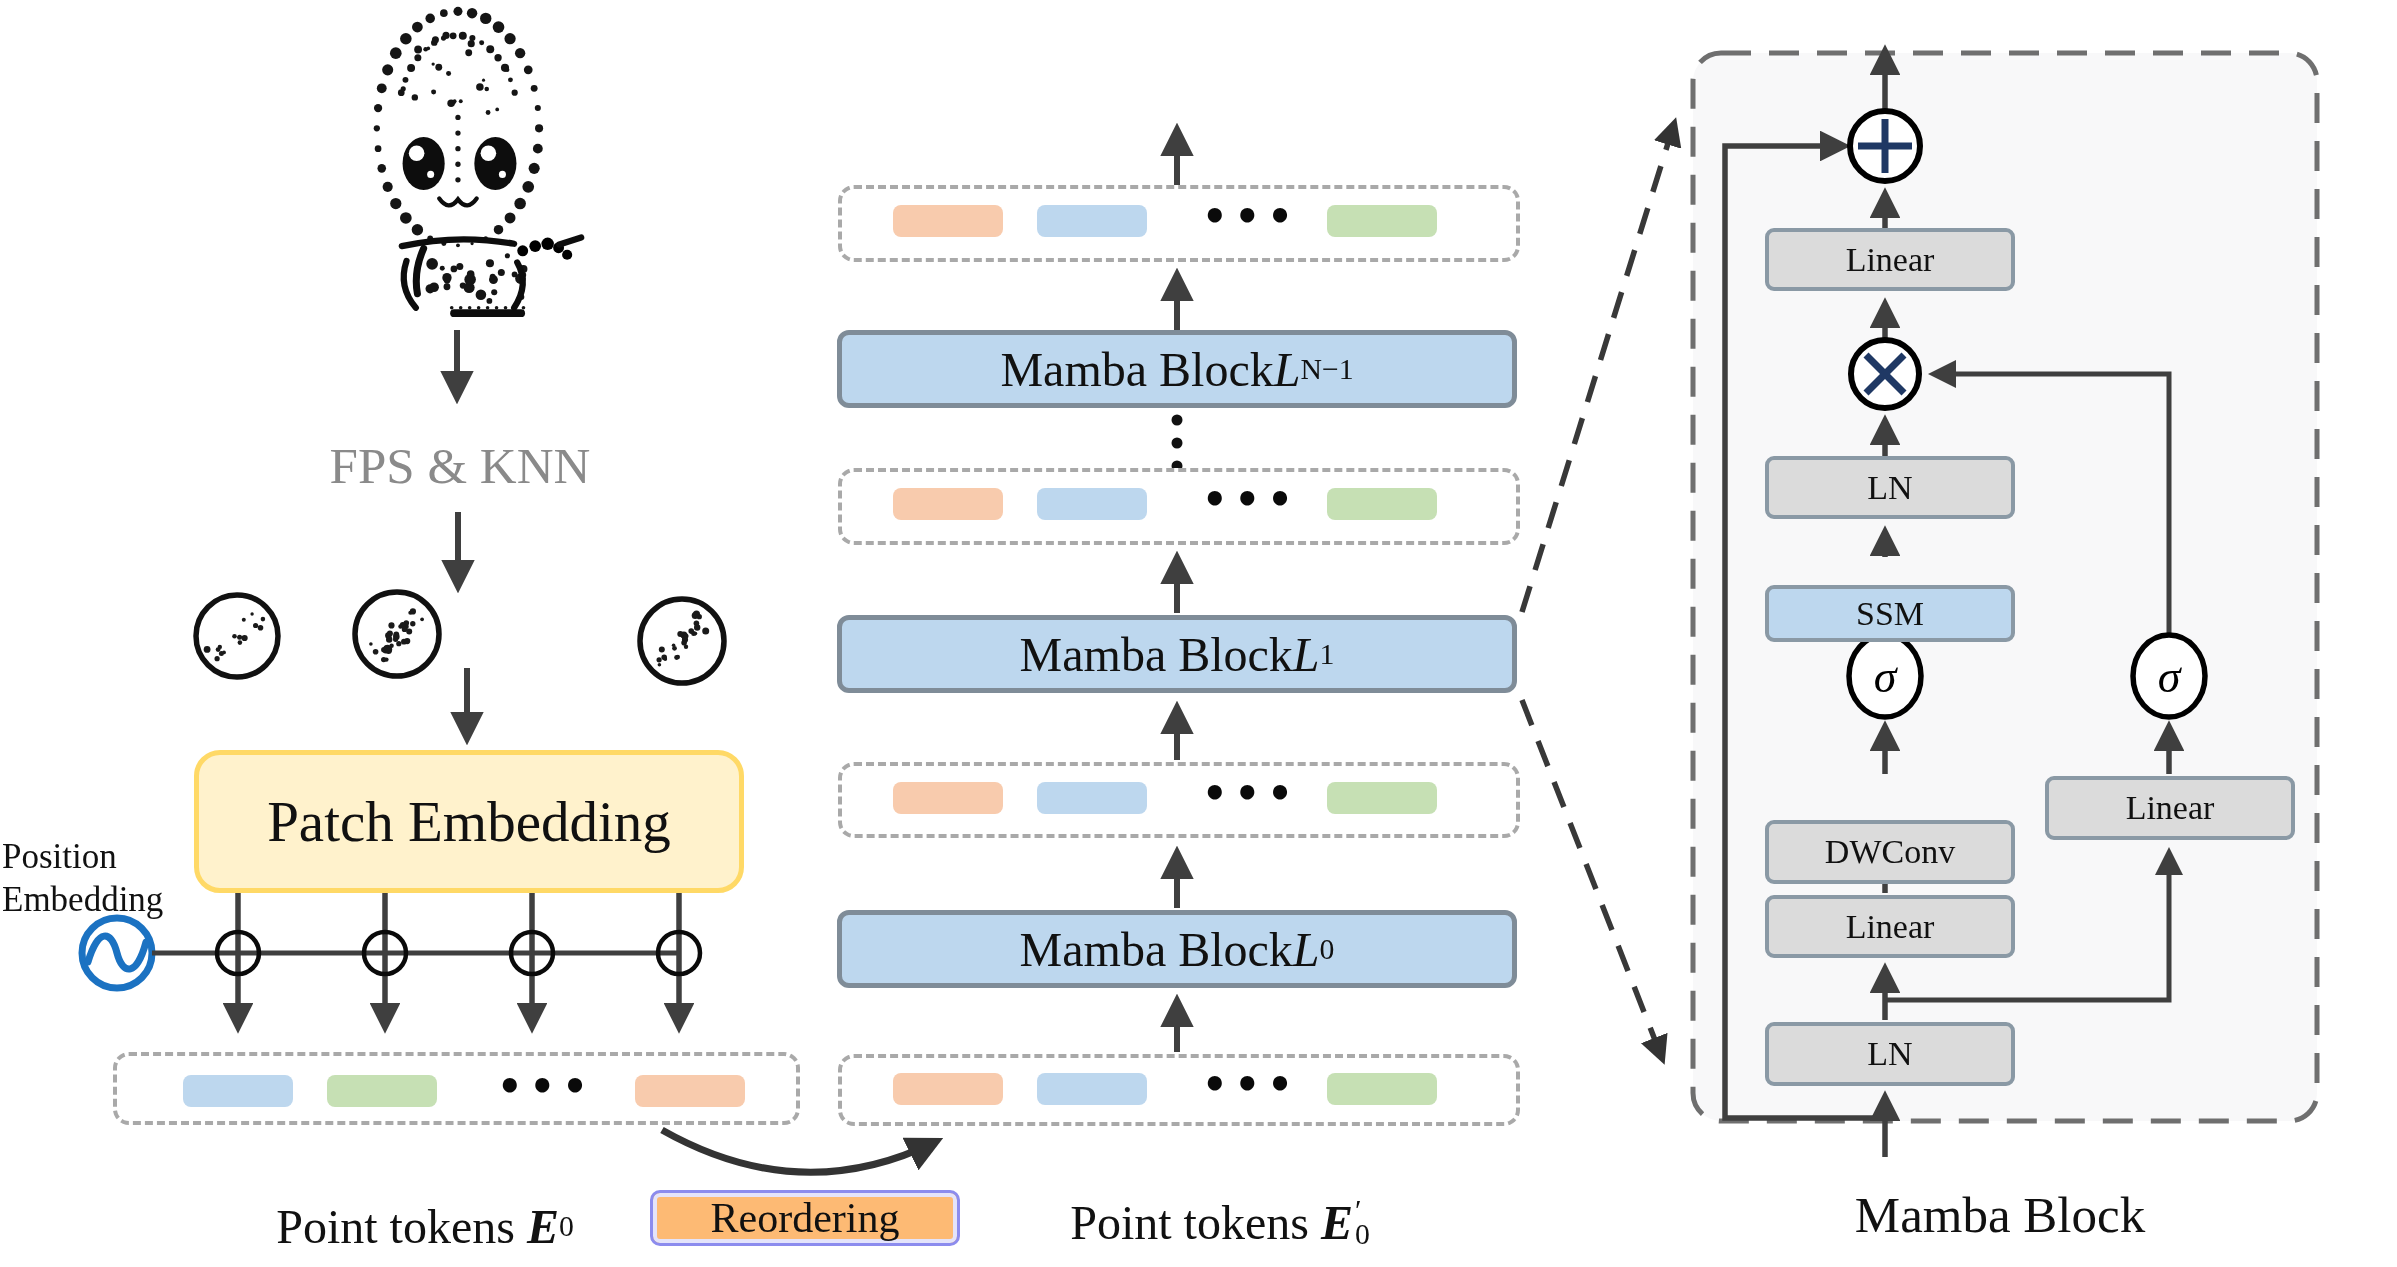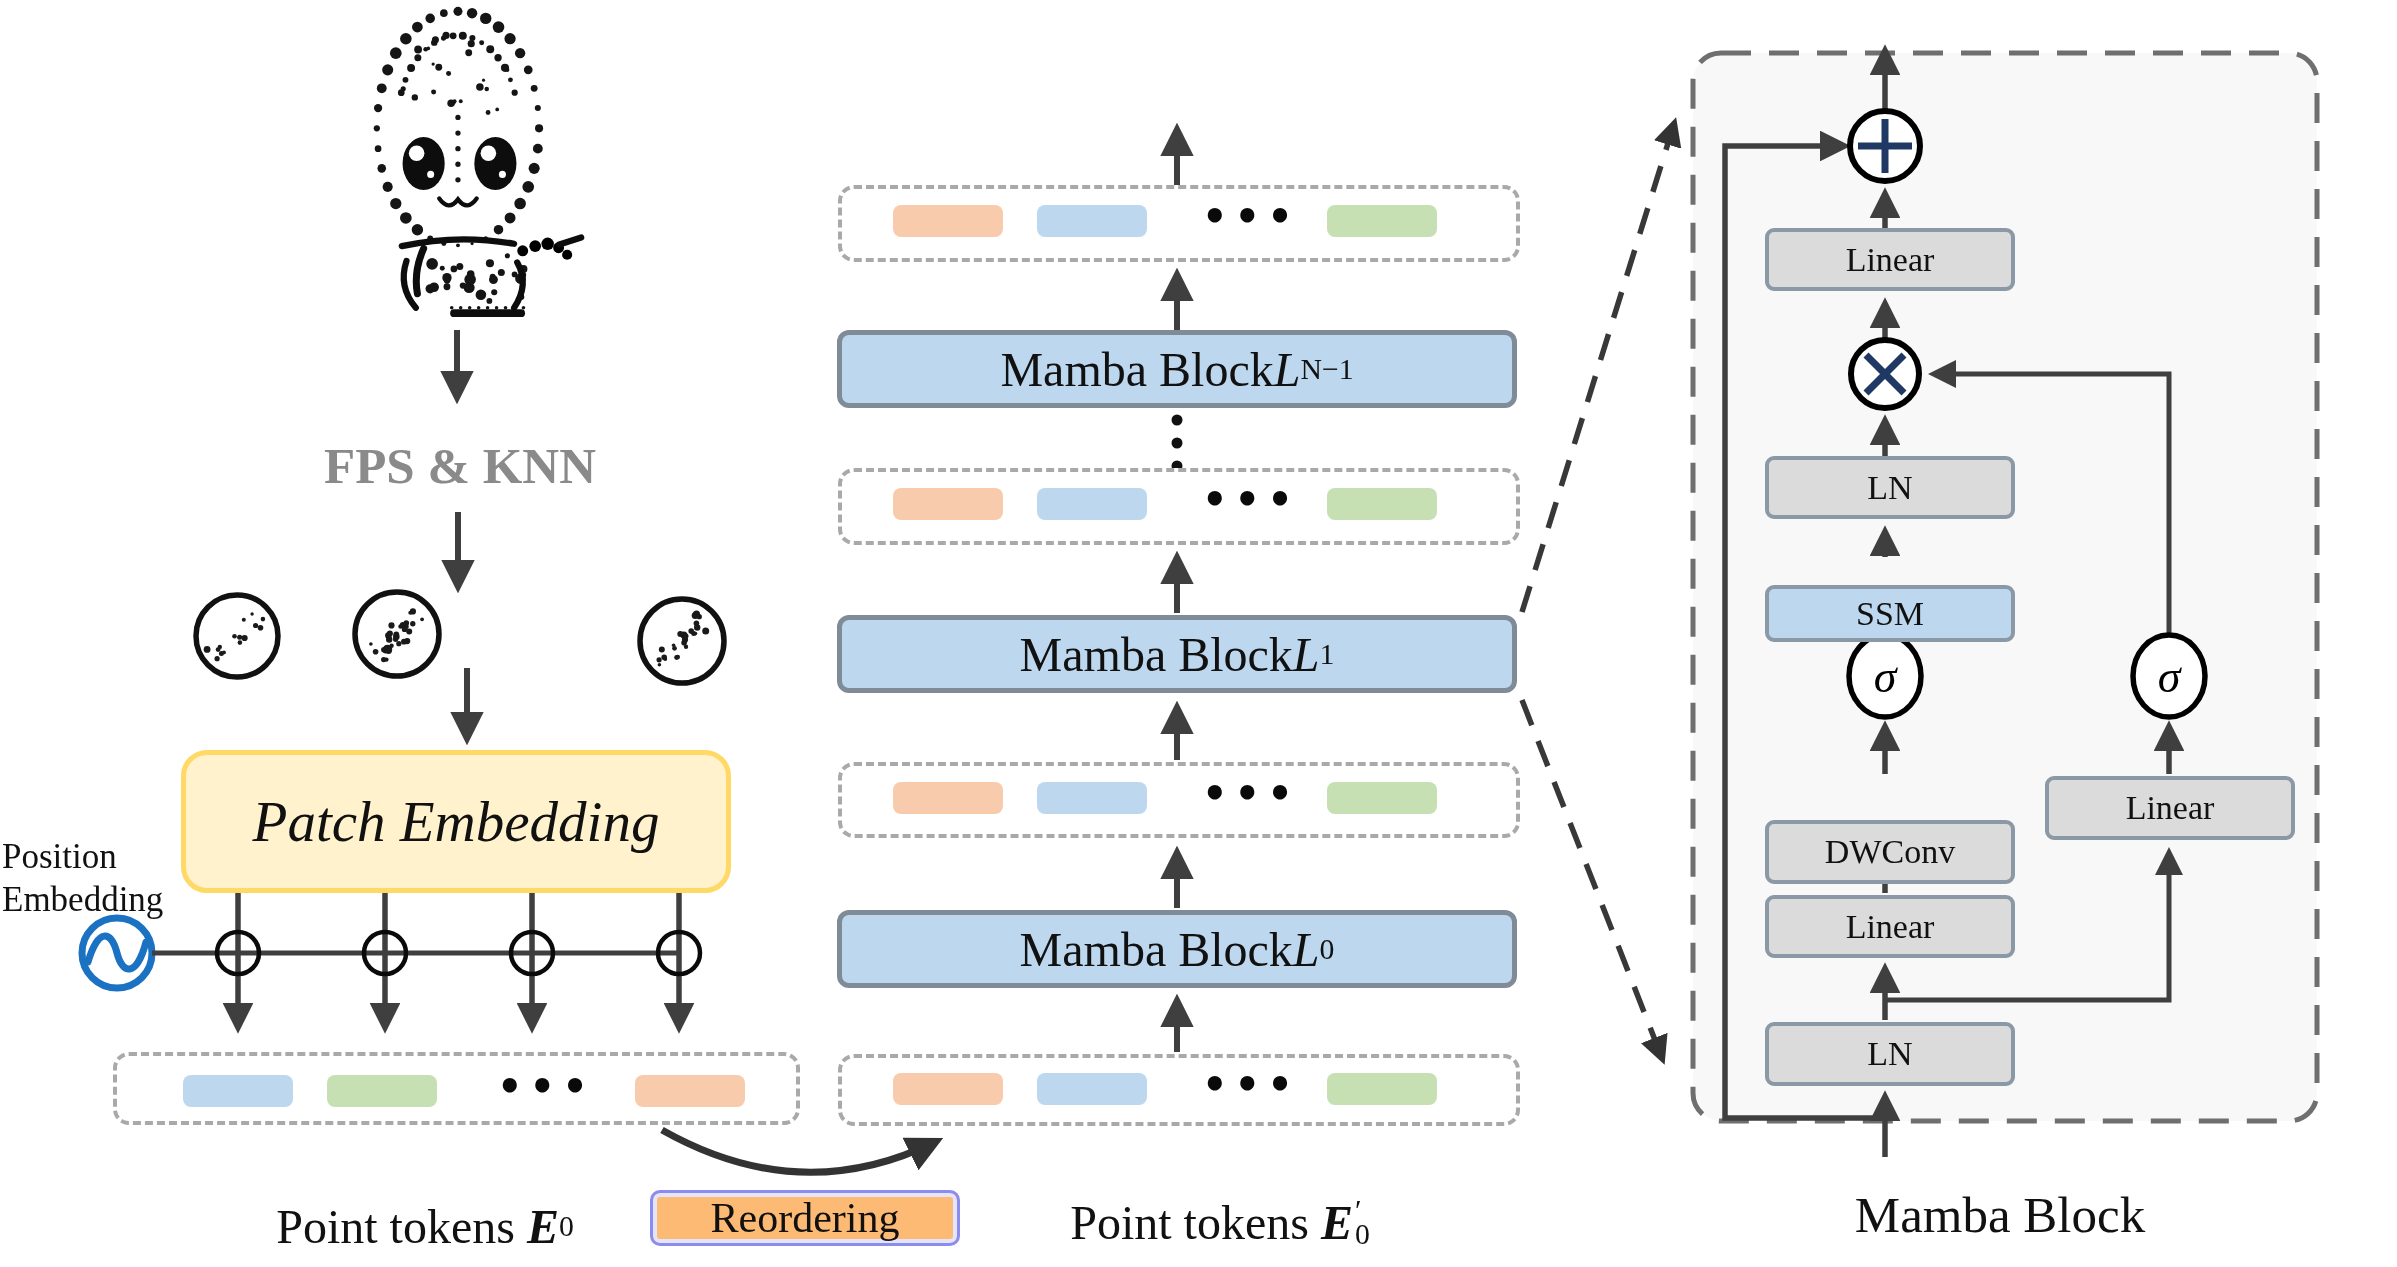--- a/index.html
+++ b/index.html
@@ -9,23 +9,23 @@
   .abs{position:absolute;z-index:2;box-sizing:border-box;}
   .flow-box{display:flex;align-items:center;justify-content:center;text-align:center;}
   .dth{left:837px;top:42px;width:680px;height:75px;background:#EAEAEA;border:5px solid #6E7F8D;border-radius:12px;font-size:47px;}
   .mamba{background:#BDD7EE;border:5px solid #7F8C98;border-radius:12px;width:680px;height:78px;left:837px;font-size:48px;}
   .mamba .var,.pt .var{font-style:italic;}
   .mamba sub{font-size:0.62em;}
   .tokrow{border:4px dashed #A9A9A9;border-radius:16px;background:#fff;}
   .tok-mid{left:838px;width:682px;}
   .token{position:absolute;width:110px;height:32px;border-radius:8px;z-index:3;}
   .hdots{position:absolute;z-index:3;font-size:40px;font-weight:bold;letter-spacing:7px;color:#0a0a0a;font-family:"DejaVu Sans",sans-serif;}
-  .patch-emb{left:181px;top:750px;width:550px;height:143px;background:#FFF2CC;border:5px solid #FFD966;border-radius:26px;font-size:57px;font-style:italic;}
+  .patch-emb{left:194px;top:750px;width:550px;height:143px;background:#FFF2CC;border:5px solid #FFD966;border-radius:26px;font-size:57px;}
   .pos-emb{left:2px;top:836px;width:196px;height:84px;font-size:35px;line-height:1.22;text-align:left;}
-  .fps{left:275px;top:436px;width:370px;height:60px;font-size:51px;font-weight:bold;color:#8A8A8A;}
+  .fps{left:275px;top:436px;width:370px;height:60px;font-size:51px;font-weight:normal;color:#8A8A8A;}
   .pt{font-size:48px;}
   .pt .var{font-weight:bold;}
   .supsub{display:inline-flex;flex-direction:column;align-items:flex-start;vertical-align:-0.55em;line-height:0.75;font-size:0.62em;margin-left:2px;}
   .supsub .pr{height:0.8em;}
   .reorder{left:650px;top:1190px;width:310px;height:56px;background:#fdba74;border:3px solid #8C8CEE;border-radius:10px;
            box-shadow:inset 0 0 0 4px #E4E4FB;font-size:42px;}
   .gbox{width:250px;background:#DBDBDB;border:4px solid #8A99A5;border-radius:9px;font-size:34px;z-index:2;}
   .bluebox{background:#BDD7EE;margin-top:28px;}
   .detail-title{left:1800px;top:1185px;width:400px;height:60px;font-size:51px;}
 </style>

